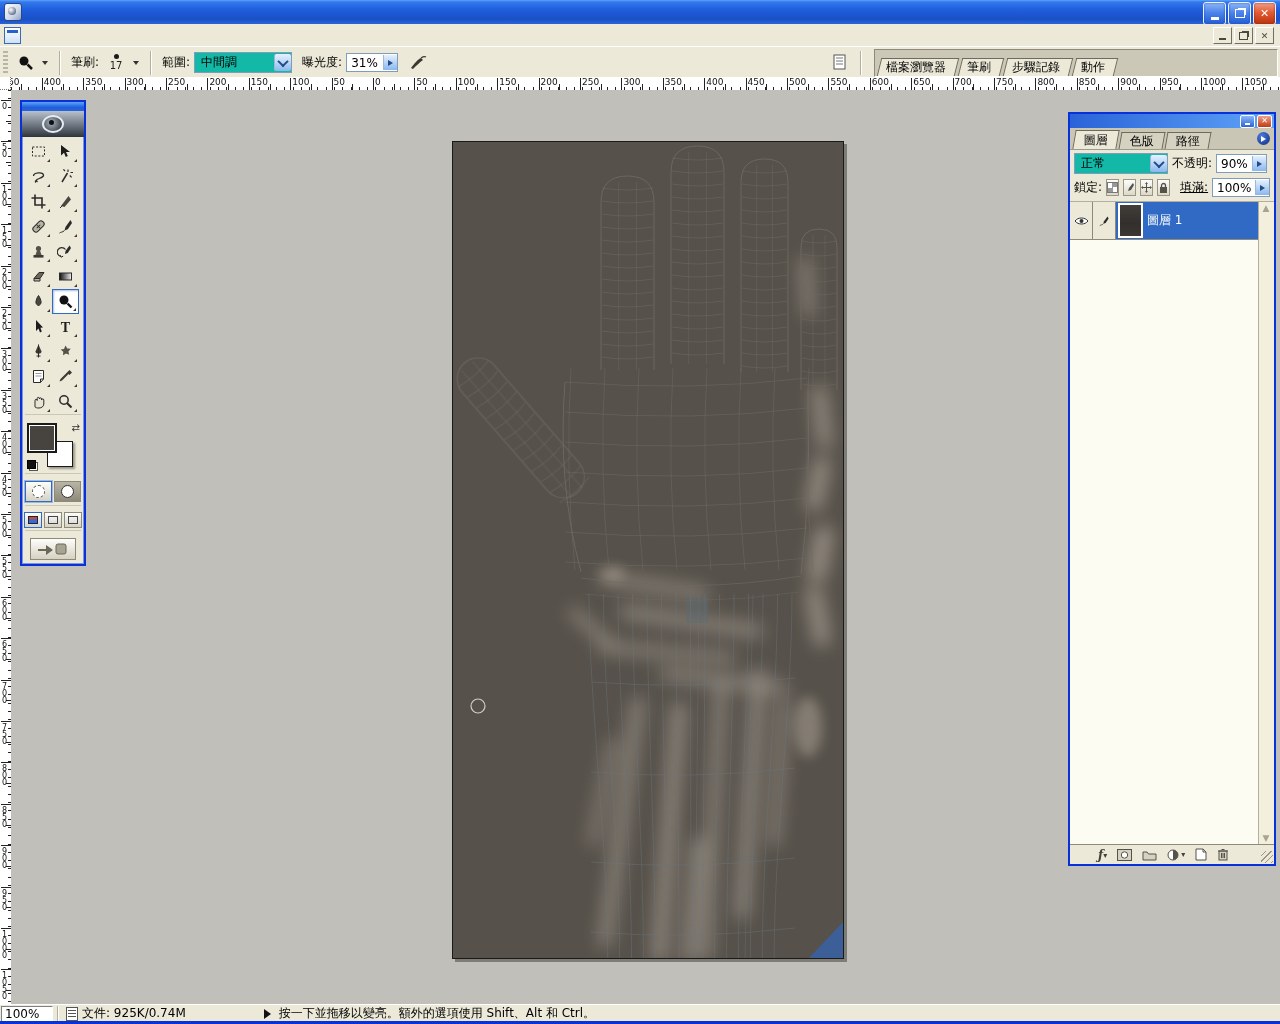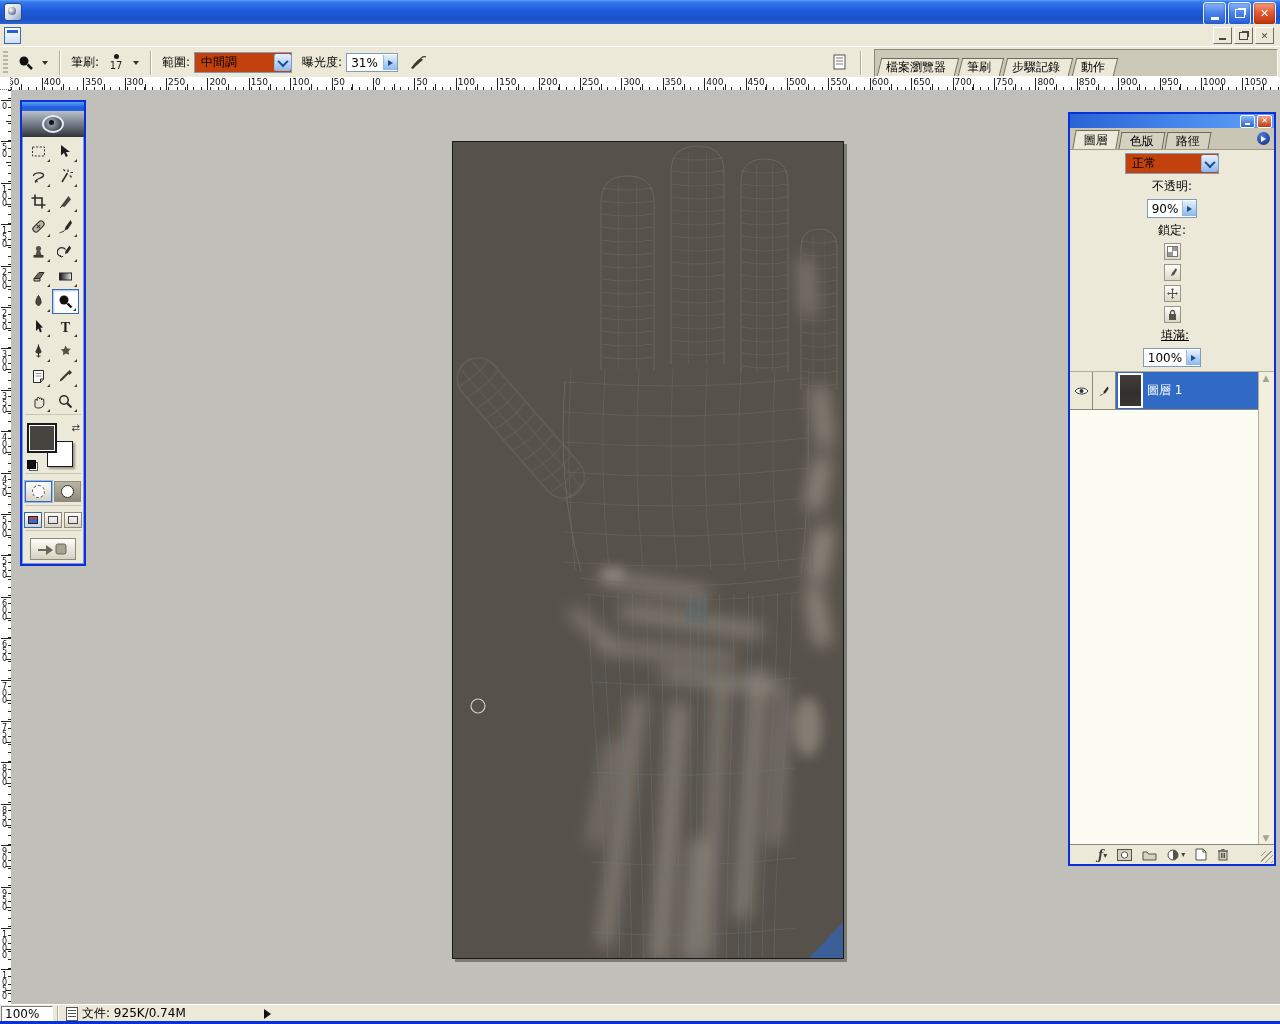--- a/index.html
+++ b/index.html
@@ -42,21 +42,21 @@
   .optionsbar{position:absolute;left:0;top:46px;width:1280px;height:31px;background:#ece9d8;
     border-top:1px solid #fff;border-bottom:1px solid #9e9a8a;display:flex;align-items:center;}
   .grip{width:5px;height:24px;margin:0 6px 0 3px;
     background:repeating-linear-gradient(180deg,#b9b5a5 0 2px,#ece9d8 2px 4px);}
   .vsep{width:1px;height:24px;background:#b3af9f;box-shadow:1px 0 0 #fff;margin:0 7px;}
   .obar-label{margin:0 4px;white-space:nowrap;}
   .dropdown-arrow{width:0;height:0;border-left:3px solid transparent;border-right:3px solid transparent;
     border-top:4px solid #333;margin:0 4px;}
   .brush-preview{width:26px;height:26px;display:flex;flex-direction:column;align-items:center;justify-content:center;font-size:10px;color:#222;}
   .brush-preview .dot{width:5px;height:5px;border-radius:50%;background:#1a1a1a;margin-bottom:1px;}
-  .xp-select{height:19px;background:#c2410c;border:1px solid #7f9db9;display:flex;align-items:center;}
+  .xp-select{height:19px;background:#14b8a6;border:1px solid #7f9db9;display:flex;align-items:center;}
   .xp-select .sel-text{padding:0 6px;flex:1;white-space:nowrap;}
   .xp-select .sel-btn{width:16px;height:17px;border-radius:2px;margin:0;
     background:linear-gradient(180deg,#e6f0fc 0%,#bcd7f7 50%,#8ab7ef 100%);border-left:1px solid #9cb8d8;
     display:flex;align-items:center;justify-content:center;}
   .chev{width:6px;height:6px;border-right:2px solid #1f4d8a;border-bottom:2px solid #1f4d8a;transform:rotate(45deg) translate(-1px,-1px);}
   .spinbox{height:17px;background:#fff;border:1px solid #7f9db9;display:flex;align-items:center;}
   .spinbox .val{padding:0 4px;min-width:28px;text-align:left;}
   .spin-btn{width:13px;height:15px;background:linear-gradient(180deg,#e6f0fc,#8ab7ef);border-left:1px solid #9cb8d8;
     display:flex;align-items:center;justify-content:center;}
   .spin-btn .tri{width:0;height:0;border-top:3px solid transparent;border-bottom:3px solid transparent;border-left:5px solid #1f4d8a;}
@@ -133,21 +133,21 @@
   .pal-wbtn .pmin{width:5px;height:2px;background:#fff;margin-top:5px;}
   .pal-tabs{height:19px;background:#cac6b6;display:flex;align-items:flex-end;padding:2px 2px 0 4px;border-bottom:1px solid #9e9a8a;position:relative;}
   .pal-tab{height:16px;padding:0 9px;margin-right:2px;display:flex;align-items:center;border:1px solid #6e6b5c;border-bottom:none;
     background:#d6d2c2;transform:skewX(-10deg);font-size:12px;}
   .pal-tab>span{transform:skewX(10deg);}
   .pal-tab.active{background:#ece9d8;height:18px;font-weight:normal;}
   .pal-menu-btn{position:absolute;right:4px;top:4px;width:13px;height:13px;border-radius:50%;
     background:radial-gradient(circle at 35% 30%,#4a7ae0,#0d2c7e);display:flex;align-items:center;justify-content:center;}
   .pal-menu-btn .tri{width:0;height:0;border-top:3px solid transparent;border-bottom:3px solid transparent;border-left:5px solid #fff;}
   .pal-controls{padding:3px 4px 4px;display:flex;flex-direction:column;gap:4px;background:#ece9d8;border-bottom:1px solid #b3af9f;}
-  .pal-row{display:flex;align-items:center;gap:4px;flex-direction:column;}
+  .pal-row{display:flex;align-items:center;gap:4px;}
   .lockbtn{width:15px;height:15px;background:linear-gradient(180deg,#fdfdfb,#dcd8c8);border:1px solid #9a9686;
     display:flex;align-items:center;justify-content:center;}
   .checker{width:9px;height:9px;background:conic-gradient(#999 0 25%,#fff 0 50%,#999 0 75%,#fff 0);border:1px solid #777;}
   .pal-list{flex:1;background:#fdfcf3;position:relative;display:flex;}
   .layer-rows{flex:1;}
   .layer-row{height:37px;display:flex;align-items:stretch;border-bottom:1px solid #8d8a7a;background:#fdfcf3;}
   .layer-row.selected{background:#316ac5;color:#fff;}
   .lr-cell{width:22px;border-right:1px solid #8d8a7a;background:#ece9d8;display:flex;align-items:center;justify-content:center;}
   .lr-thumbwrap{display:flex;align-items:center;padding:0 6px 0 4px;}
   .thumb{width:21px;height:31px;}
@@ -1190,15 +1190,16 @@
   </div>
 
   <div class="statusbar">
     <div class="zoombox">
         <span>100%</span>
       </div>
     <div class="sb-div"></div>
     <div class="sb-icon"></div>
     <div class="txt">文件: 925K/0.74M</div>
     <div class="sb-tip-arrow"></div>
+    <div class="txt">按一下並拖移以變亮。額外的選項使用 Shift、Alt  和 Ctrl。</div>
   </div>
   <div class="bottom-border"></div>
 </div>
 
 </body></html>

